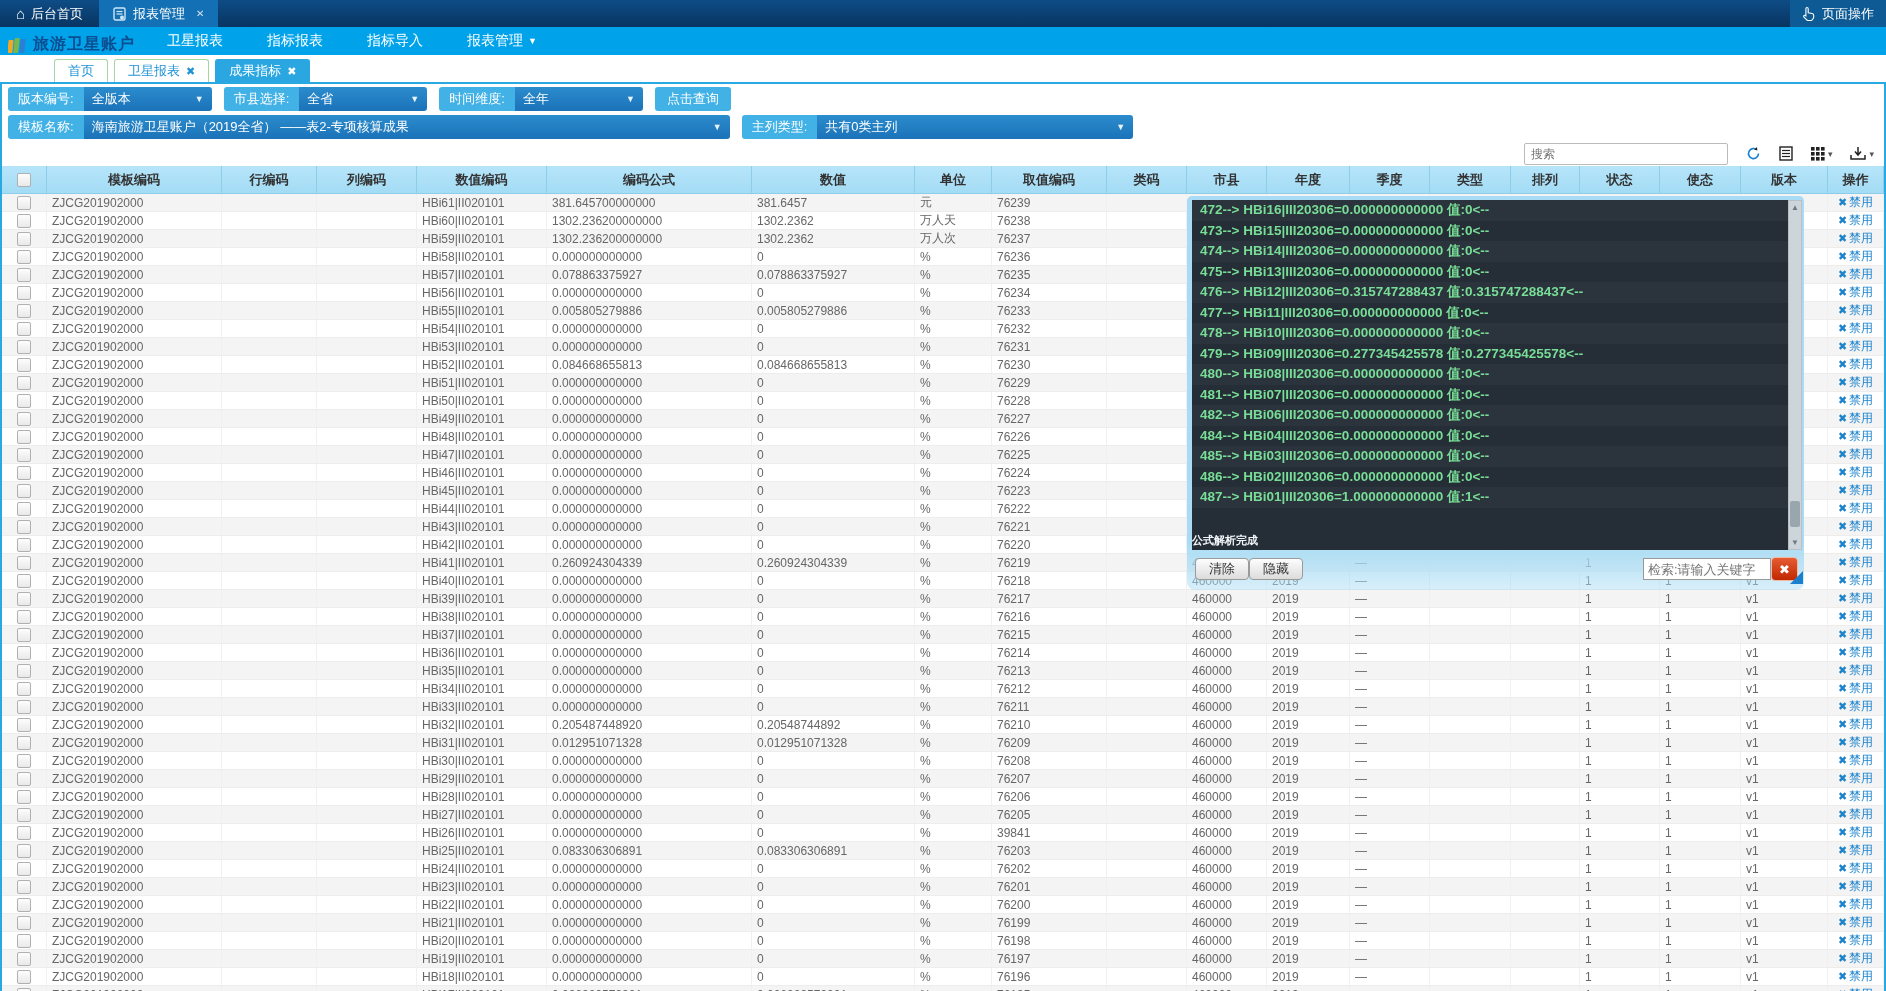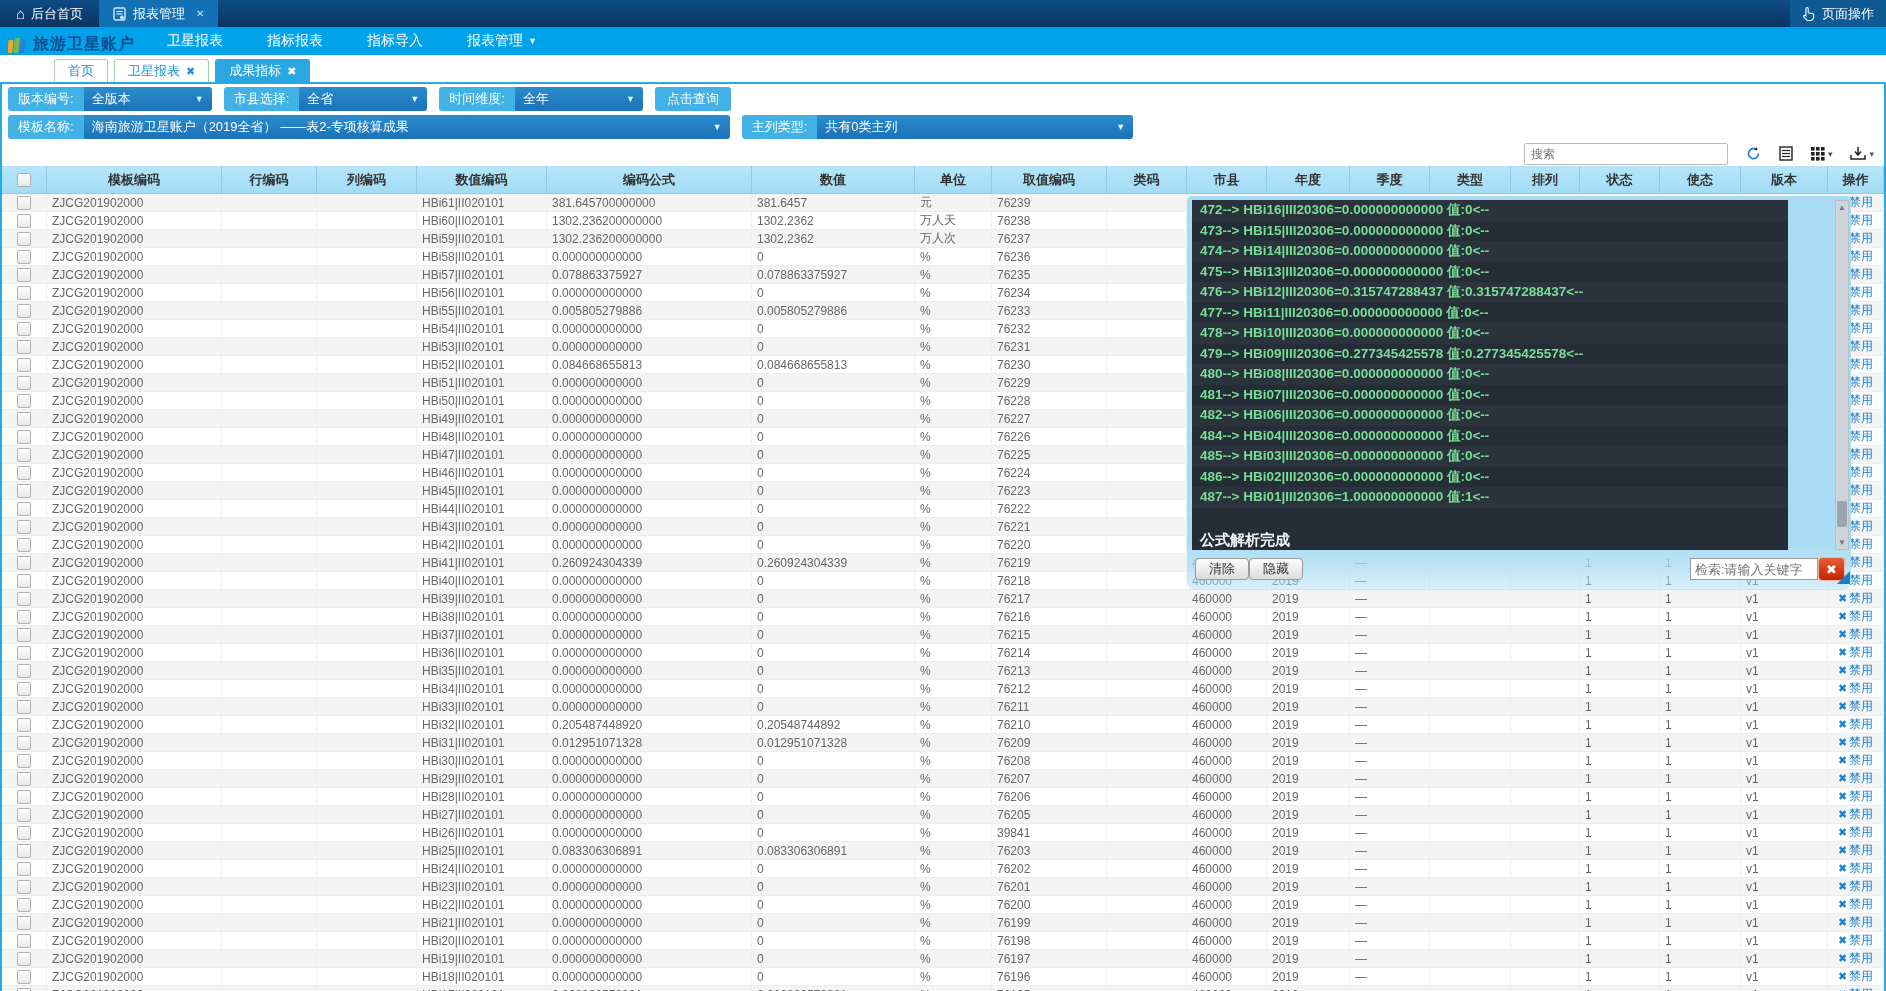--- a/index.html
+++ b/index.html
@@ -55,25 +55,25 @@
   .grid td{font-size:12px;color:#666;height:16px;padding:0 0 0 5px;border-bottom:1px solid #ededed;border-right:1px solid #f0f0f0;overflow:hidden;white-space:nowrap;}
   .grid tbody tr{height:17.35px;}
   .grid tbody tr:nth-child(odd){background:#f4f4f4;}
   .grid tbody tr:nth-child(even){background:#ffffff;}
   .cb{display:inline-block;width:12px;height:12px;border:1px solid #b0b0b0;border-radius:2px;background:linear-gradient(#fdfdfd,#e9e9e9);vertical-align:middle;}
   td.c-check,th.c-check{text-align:center;padding:0;}
   td.c-op{text-align:center;padding:0;color:#1b82cc;}
   td.c-op .opx{font-size:11px;font-weight:bold;margin-right:2px;}
 
   
-  .overlay{position:absolute;left:1185px;top:112px;width:664px;height:394px;background:linear-gradient(#a9dcf4 0,#a9dcf4 88%,rgba(169,220,244,.45) 100%);border-radius:5px 5px 8px 8px;z-index:20;}
+  .overlay{position:absolute;left:1185px;top:112px;width:617px;height:394px;background:linear-gradient(#a9dcf4 0,#a9dcf4 88%,rgba(169,220,244,.45) 100%);border-radius:5px 5px 8px 8px;z-index:20;}
   .console{position:absolute;left:5px;top:4px;width:596px;height:350px;background:#252d36;overflow:hidden;}
   .cline{height:20.5px;line-height:20.5px;font-size:13.5px;font-weight:bold;color:#78dd96;padding-left:8px;white-space:nowrap;}
   .console .cline:nth-child(odd){background:#2b333d;}
-  .cdone{height:20px;line-height:20px;font-size:15px;font-weight:bold;color:#f2f6f9;padding-left:8px;}
+  .cdone{height:20px;line-height:20px;font-size:11px;font-weight:bold;color:#f2f6f9;}
   .vscroll{position:absolute;right:2px;top:4px;width:14px;height:350px;background:#cdd4da;border:1px solid #b8c0c6;box-sizing:border-box;}
   .vscroll .arr{position:absolute;left:0;width:100%;text-align:center;font-size:8px;color:#6d7880;}
   .arr.up{top:2px;} .arr.down{bottom:2px;}
   .vthumb{position:absolute;left:1px;width:10px;height:26px;top:300px;background:#9aa6ae;border-radius:2px;}
   .overlay-footer{position:absolute;left:8px;right:6px;top:360px;height:26px;display:flex;align-items:center;}
   .obtn{height:22px;padding:0 13px;font-size:13px;color:#333;background:linear-gradient(#fdfdfd,#dcdcdc);border:1px solid #9a9a9a;border-radius:4px;cursor:pointer;}
   .ofspacer{flex:1;}
   .kw-input{width:118px;height:20px;border:1px solid #999;font-size:13px;color:#555;padding:0 4px;outline:none;}
   .close-red{width:25px;height:22px;background:linear-gradient(#e65c33,#c02800);border:1px solid #f0b9a6;border-radius:4px;color:#fff;font-weight:bold;font-size:13px;display:flex;align-items:center;justify-content:center;cursor:pointer;}
   .resize-grip{position:absolute;right:1px;bottom:6px;width:0;height:0;border-left:13px solid transparent;border-bottom:13px solid #1b7fd0;cursor:nwse-resize;}

